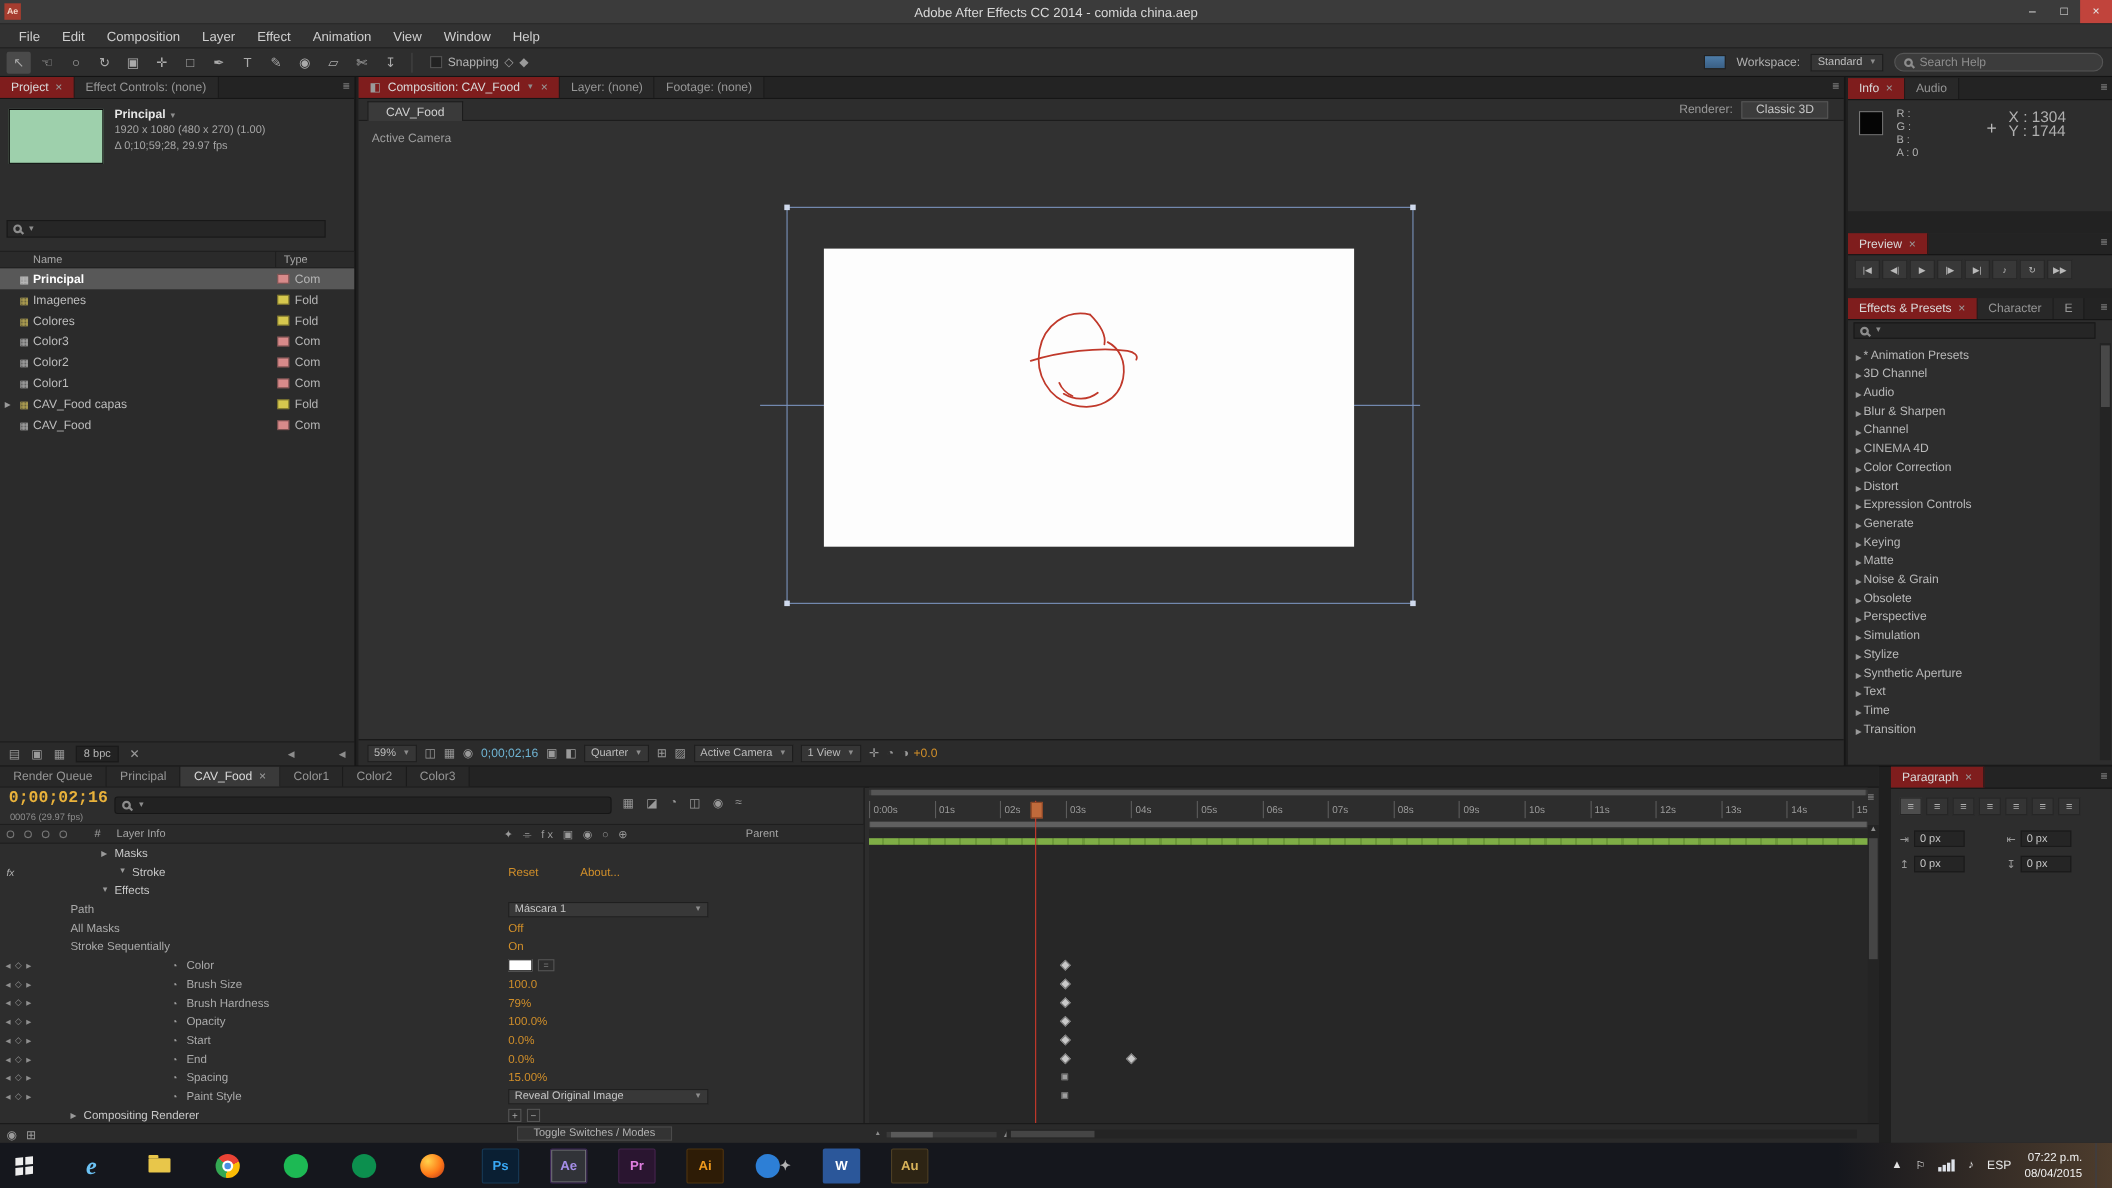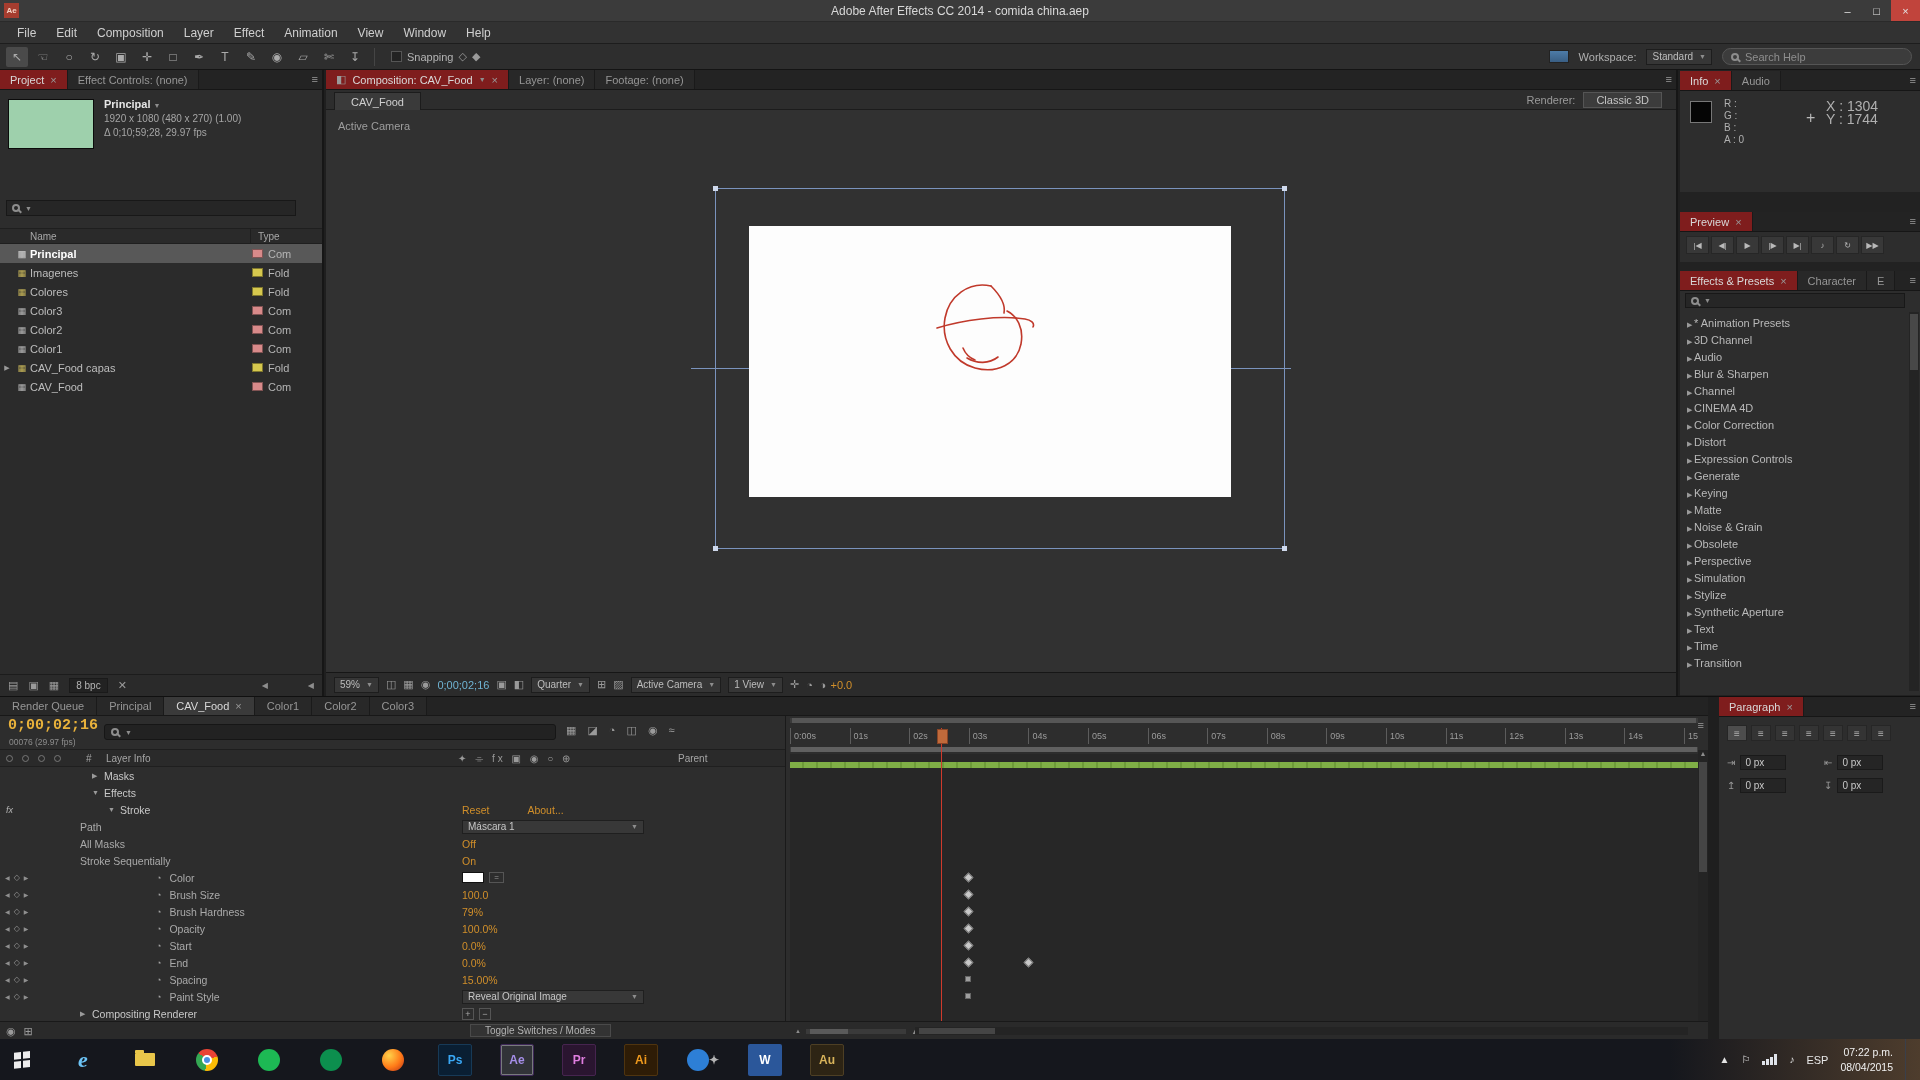--- a/index.html
+++ b/index.html
@@ -134,21 +134,21 @@
   .hdr-dots { position:absolute; left:6px; top:5px; display:flex; gap:9px; }
   .hdr-dots i { width:7px; height:7px; border:1px solid #777; border-radius:50%; display:block; }
   .h-hash { position:absolute; left:86px; top:3px; }
   .h-lname { position:absolute; left:106px; top:3px; }
   .h-switch { position:absolute; left:458px; top:3px; color:#9a9a9a; letter-spacing:3px; }
   .h-parent { position:absolute; left:658px; top:3px;margin-left:20px; }
   .tl-rows { position:absolute; top:51px; left:0; right:0; bottom:0; overflow:hidden; }
   .tl-row { height:17px; display:flex; align-items:center; position:relative; font-size:10.5px; color:#aaa; }
   .tl-row.i1 { padding-left:92px; }
   .tl-row.i2 { padding-left:108px; }
-  .tl-row.i3 { padding-left:80px; }
+  .tl-row.i3 { padding-left:64px; }
   .tl-row.animated { padding-left:156px; }
   .tl-row .twirl { width:12px; font-size:7px; color:#9a9a9a; display:none; flex:none; }
   .tl-row.collapsed .twirl, .tl-row.expanded .twirl { display:inline-block; }
   .tl-row.collapsed .twirl::before { content:"▶"; }
   .tl-row.expanded .twirl::before { content:"▼"; }
   .tl-row .sw { display:none; color:#a0a0a0; font-size:9px; margin-right:8px; }
   .tl-row.animated .sw { display:inline; }
   .tl-row .nav { position:absolute; left:5px; display:none; gap:4px; color:#8f8f8f; font-size:6px; align-items:center; }
   .tl-row.animated .nav { display:flex; }
   .tl-row .fx-badge { position:absolute; left:6px; font-style:italic; color:#b5b5b5; display:none; font-size:9px; }
@@ -790,45 +790,45 @@
             <span class="rv">
               
               
               
               
               
               
             </span>
           </div>
 
+          <div class="tl-row effect i2 expanded fx">
+
+            <span class="fx-badge">fx</span>
+            <span class="twirl"></span>
+
+            <span class="row-label">Stroke</span>
+            <span class="rv">
+              <span class="lnk">Reset</span>
+              <span class="lnk">About...</span>
+
+            </span>
+          </div>
+
           <div class="tl-row group i1 expanded">
 
             <span class="twirl"></span>
 
             <span class="row-label">Effects</span>
             <span class="rv">
               
               
               
               
               
               
-            </span>
-          </div>
-
-          <div class="tl-row effect i2 expanded fx">
-
-            <span class="fx-badge">fx</span>
-            <span class="twirl"></span>
-
-            <span class="row-label">Stroke</span>
-            <span class="rv">
-              <span class="lnk">Reset</span>
-              <span class="lnk">About...</span>
-
             </span>
           </div>
 
           <div class="tl-row dropdown i3">
 
             <span class="row-label">Path</span>
             <span class="rv">
 
               <span class="dd">
                 <span>Máscara 1</span>

